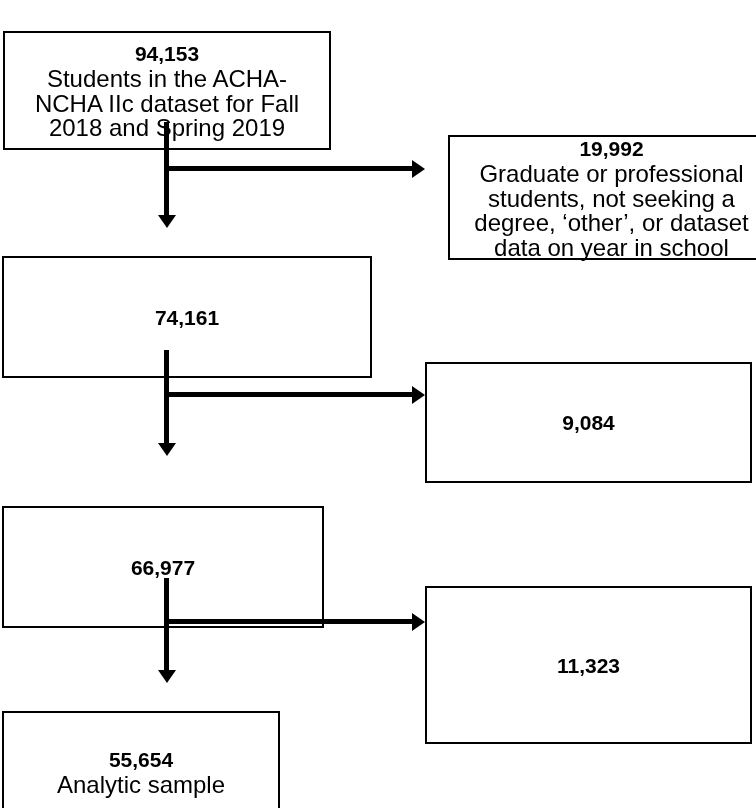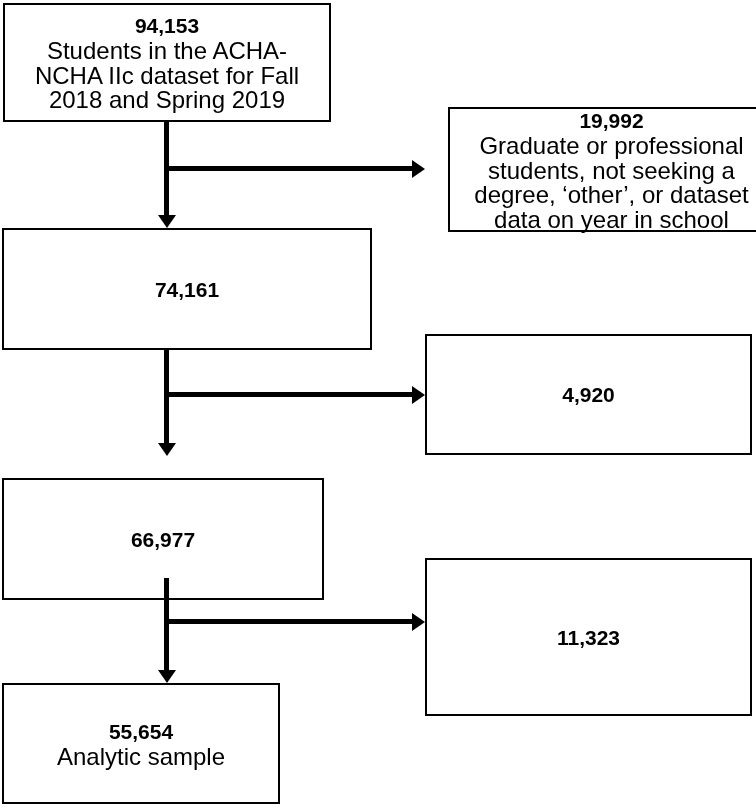--- a/index.html
+++ b/index.html
@@ -20,20 +20,21 @@
     position: absolute;
     box-sizing: border-box;
     border: 2.5px solid #000000;
     background: #ffffff;
     display: flex;
     flex-direction: column;
     align-items: center;
     justify-content: center;
     text-align: center;
     padding: 14px 12px;
+    margin-top: 28px;
   }
   .node .count {
     font-size: 21px;
     font-weight: 700;
     line-height: 27px;
   }
   .node .label {
     font-size: 24px;
     font-weight: 400;
     line-height: 24.5px;
@@ -118,21 +119,21 @@
     <span class="count">55,654</span>
     <span class="label">Analytic sample</span>
   </div>
 
   <div class="node" id="box-excl-1">
     <span class="count">19,992</span>
     <span class="label">Graduate or professional students, not seeking a degree, ‘other’, or dataset data on year in school</span>
   </div>
 
   <div class="node" id="box-excl-2">
-    <span class="count">4,920</span>
+    <span class="count">9,084</span>
   </div>
 
   <div class="node" id="box-excl-3">
     <span class="count">11,323</span>
   </div>
 
   <div class="vline" id="vline-1"></div>
   <div class="arrow-down" id="arrow-down-1"></div>
   <div class="vline" id="vline-2"></div>
   <div class="arrow-down" id="arrow-down-2"></div>

